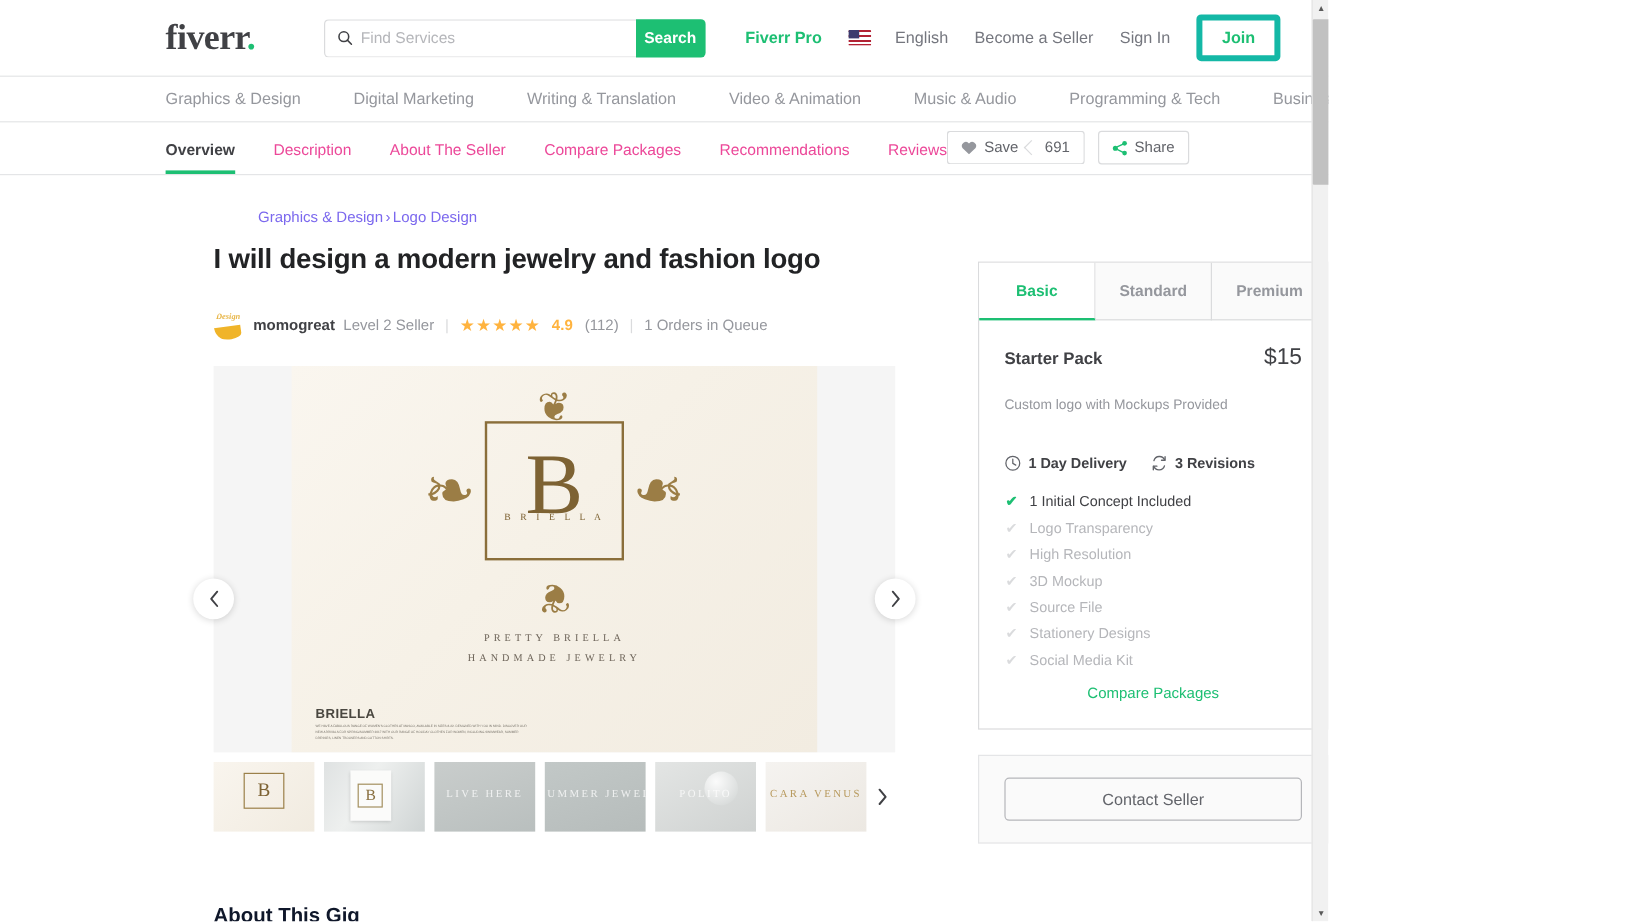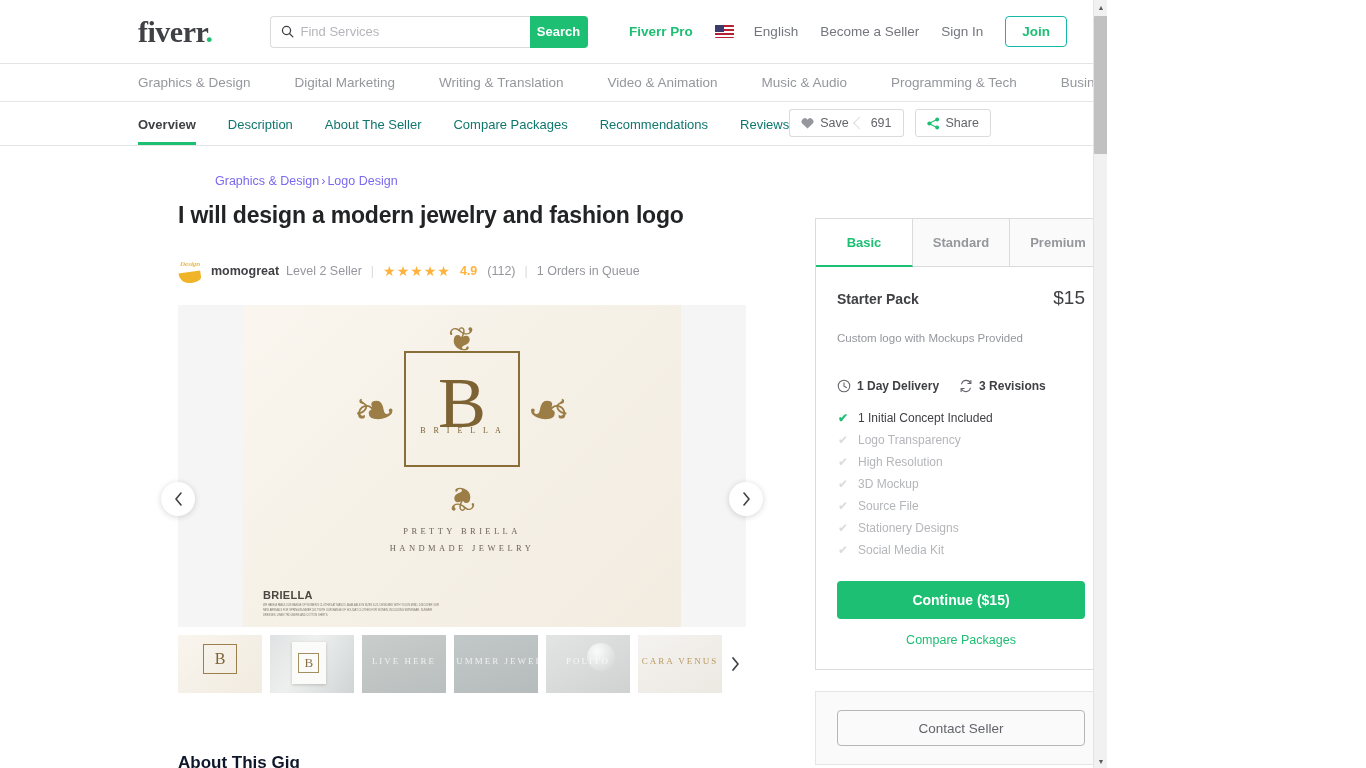--- a/index.html
+++ b/index.html
@@ -51,21 +51,21 @@
     padding-right: 40px;
   }
   .hr-link { font-size: 13.5px; color: #74767e; white-space: nowrap; cursor: pointer; }
   .hr-link.pro { color: #1dbf73; font-weight: bold; }
   .lang { display: flex; align-items: center; gap: 20px; cursor: pointer; }
   .flag { width: 19px; height: 13px; position: relative; overflow: hidden; border-radius: 1px; }
   .flag .stripes { position: absolute; inset: 0;
     background: repeating-linear-gradient(to bottom, #b22234 0 2px, #fff 2px 4px); }
   .flag .canton { position: absolute; left: 0; top: 0; width: 9px; height: 7px; background: #3c3b6e; }
   .joinbtn {
-    border: 1px solid #14b8a6; color: #1dbf73; background: #fff;
+    border: 5px solid #14b8a6; color: #1dbf73; background: #fff;
     border-radius: 4px; font-size: 13.5px; font-weight: bold;
     padding: 7px 16px; cursor: pointer; font-family: "Liberation Sans", sans-serif;
   }
 
   
   .catnav {
     height: 38px; display: flex; align-items: center;
     border-bottom: 1px solid #e4e5e7; padding-left: 138px; gap: 0;
   }
   .catnav a {
@@ -74,21 +74,21 @@
   }
   .catnav a.active { color: #404145; margin-right: 0; }
 
   
   .subnav {
     height: 44px; display: flex; align-items: flex-end;
     border-bottom: 1px solid #e4e5e7; padding-left: 138px; position: relative;
   }
   .subnav-tabs { display: flex; align-items: flex-end; gap: 32px; height: 100%; }
   .subtab {
-    font-size: 13px; color: #0f766e; cursor: pointer; padding-bottom: 13px;
+    font-size: 13px; color: #ec4899; cursor: pointer; padding-bottom: 13px;
     position: relative; white-space: nowrap;
   }
   .subtab.active { color: #404145; font-weight: bold; }
   .subtab.active::after {
     content: ""; position: absolute; left: 0; right: 0; bottom: 0;
     height: 3px; background: #1dbf73;
   }
   .subnav-actions {
     margin-left: auto; display: flex; align-items: center;
     padding-right: 168px; padding-bottom: 8px;
@@ -534,21 +534,20 @@
             <div class="feat">
               <span class="chk">✔</span>
               <span>Stationery Designs</span>
             </div>
             <div class="feat">
               <span class="chk">✔</span>
               <span>Social Media Kit</span>
             </div>
           </div>
 
-          <button class="cta">Continue ($15)</button>
           <a class="compare">Compare Packages</a>
         </div>
       </div>
 
       <div class="contactcard">
         <button class="contactbtn">Contact Seller</button>
       </div>
     </div>
   </div>
 

